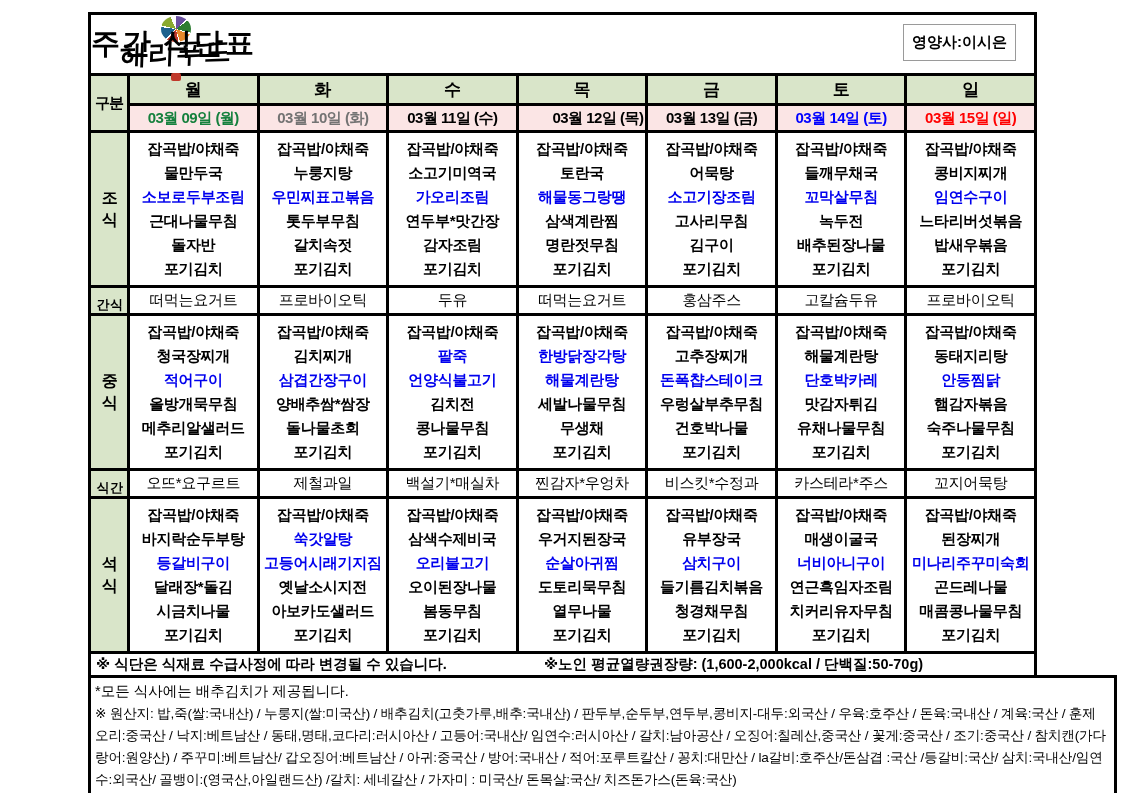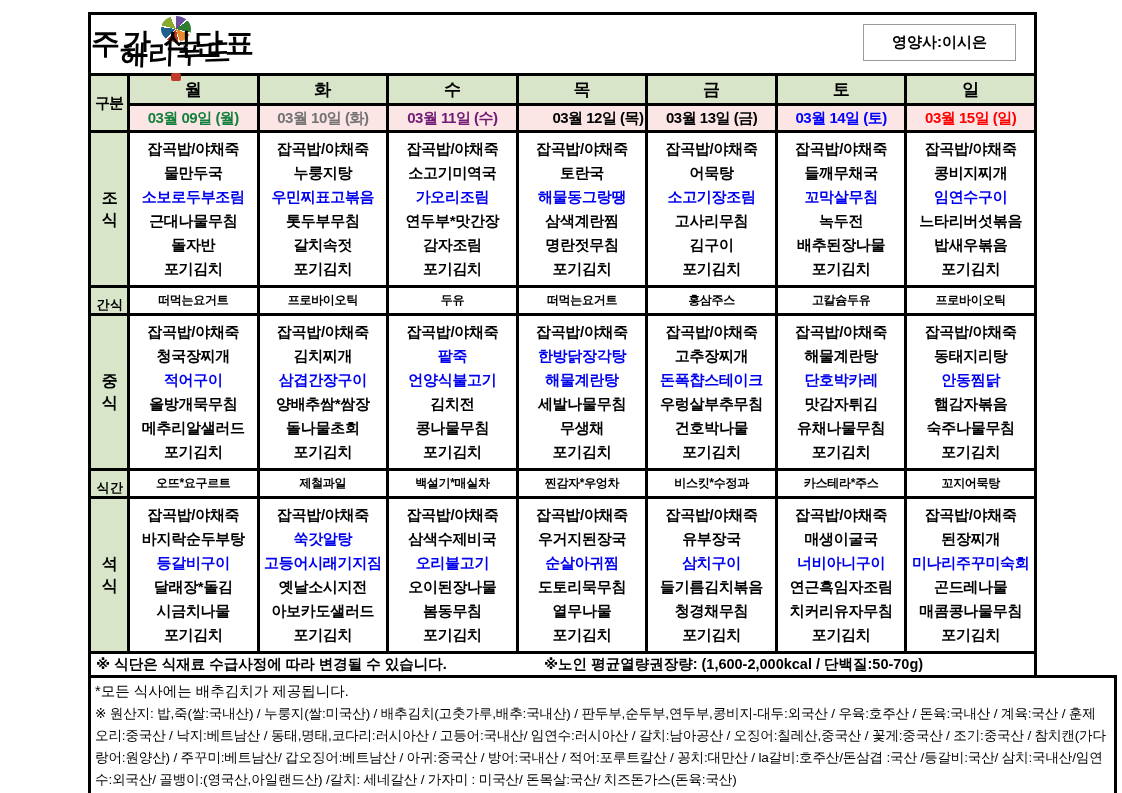--- a/index.html
+++ b/index.html
@@ -13,39 +13,39 @@
   .logo-wheel { width:30px; height:26px; margin:0 auto -2px auto; border-radius:50%;
     background:conic-gradient(#6a4fa0 0 13%,#fff 13% 15%,#2e7d32 15% 29%,#fff 29% 31%,
       #e98a2b 31% 45%,#fff 45% 47%,#c0392b 47% 61%,#fff 61% 63%,
       #1f618d 63% 77%,#fff 77% 79%,#8aa92f 79% 93%,#fff 93% 100%); }
   .logo-text { font-size:27px; font-weight:900; letter-spacing:1px; transform:rotate(-2deg) skewX(-4deg);
                line-height:1; white-space:nowrap; }
   .logo-stamp { display:inline-block; width:10px; height:8px; background:#c0392b; border-radius:2px; margin-top:1px; }
   .title { position:absolute; left:0; right:0; top:50%; transform:translateY(-50%);
            text-align:left; font-size:29px; font-weight:800; letter-spacing:2px; }
   .nut-box { position:absolute; right:18px; top:9px; border:1px solid #9a9a9a; background:#fff;
-             padding:8px 28px; font-size:15px; font-weight:600; }
+             padding:8px 8px; font-size:15px; font-weight:600; }
 
   
   .grid { display:grid; grid-template-columns:36px repeat(7,1fr);
           grid-template-rows:27px 24px 152px 25px 152px 25px 152px 21px;
           gap:3px; background:#000; border:3px solid #000; }
   .cell { background:#fff; display:flex; align-items:center; justify-content:center; overflow:hidden; }
   .green { background:#d9e5c9; }
   .pink  { background:#fbe5e5; }
   .corner { grid-row:1/3; grid-column:1; font-weight:800; font-size:15px; letter-spacing:-1px; }
   .dayname { font-weight:800; font-size:17px; }
   .datecell { font-weight:800; font-size:15px; letter-spacing:-0.5px; }
   .mlabel { font-weight:800; font-size:16px; }
   .vtext { width:1.1em; word-break:break-all; text-align:right; line-height:1.35; margin:auto; }
   .htext { white-space:nowrap; font-size:13px; letter-spacing:-1.5px;margin-top:8px; }
   .menu { flex-direction:column; justify-content:space-around; padding:4px 16px; }
   .mi { font-size:15px; font-weight:700; line-height:1.05; white-space:nowrap; letter-spacing:-0.3px; }
   .hl { color:#0000ee; }
-  .snack { font-size:12px; font-weight:700; letter-spacing:-0.3px;text-align:right; }
+  .snack { font-size:15px; font-weight:400; letter-spacing:-0.3px;text-align:right; }
   .notice { grid-column:1/-1; background:#fff; display:flex; align-items:center;
             font-size:14.5px; font-weight:800; padding-left:5px; }
   .notice-left { width:448px; flex:none; white-space:nowrap; }
   .notice-right { white-space:nowrap; }
 
   
   .footbox { box-sizing:border-box; width:1029px; margin-top:-3px; border:3px solid #000;
              background:#fff; padding:3px 6px 4px 4px; }
   .foot-line1 { font-size:14.5px; line-height:1.5; }
   .origin { font-size:13.6px; line-height:1.62; letter-spacing:-0.2px; }
@@ -73,21 +73,21 @@
       <div class="cell green dayname">월</div>
       <div class="cell green dayname">화</div>
       <div class="cell green dayname">수</div>
       <div class="cell green dayname">목</div>
       <div class="cell green dayname">금</div>
       <div class="cell green dayname">토</div>
       <div class="cell green dayname">일</div>
 
       <div class="cell pink datecell" style="color: #15803d;">03월 09일 (월)</div>
       <div class="cell pink datecell" style="color: #737373;">03월 10일 (화)</div>
-      <div class="cell pink datecell" style="color: #701a75;">03월 11일 (수)</div>
+      <div class="cell pink datecell" style="color: #000000;">03월 11일 (수)</div>
       <div class="cell pink datecell" style="color: rgb(0, 0, 0); padding-left: 32px;">03월 12일 (목)</div>
       <div class="cell pink datecell" style="color: rgb(0, 0, 0);">03월 13일 (금)</div>
       <div class="cell pink datecell" style="color: rgb(0, 0, 255);">03월 14일 (토)</div>
       <div class="cell pink datecell" style="color: rgb(255, 0, 0);">03월 15일 (일)</div>
 
       <div class="cell green mlabel">
           <span class="vtext">조식</span>
         </div>
       <div class="cell menu">
           <div class="mi">잡곡밥/야채죽</div>

